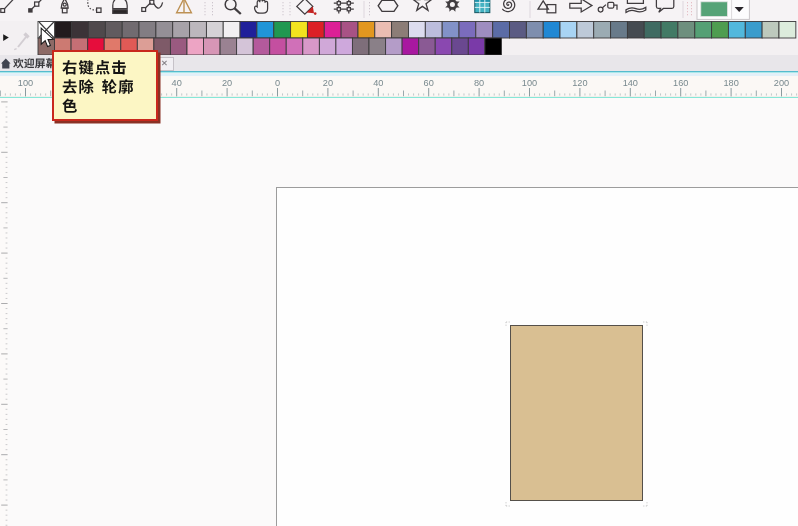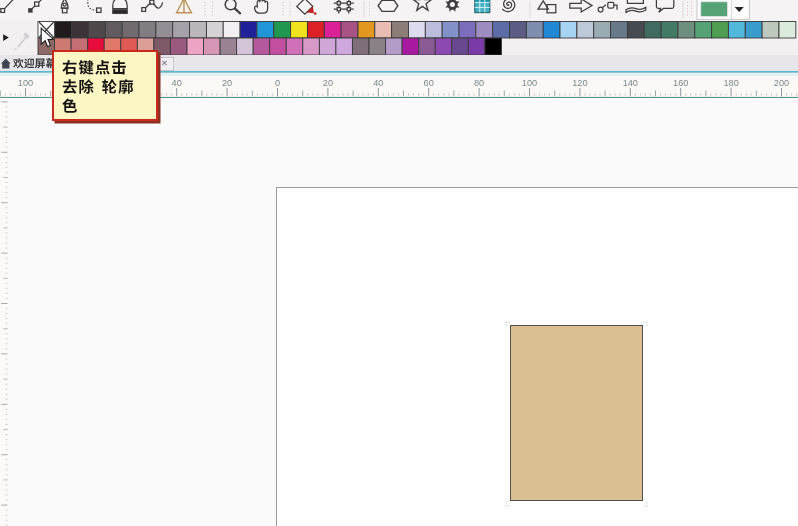--- a/index.html
+++ b/index.html
@@ -1,14 +1,14 @@
 <!DOCTYPE html>
 <html><head><meta charset="utf-8"><style>
 html,body{margin:0;padding:0;width:798px;height:526px;overflow:hidden;font-family:"Liberation Sans",sans-serif;}
-#app{position:relative;width:798px;height:526px;background:#0f766e;}
+#app{position:relative;width:798px;height:526px;background:#5eead4;}
 .abs{position:absolute;}
 </style></head><body>
 <div id="app">
 <svg width="0" height="0" style="position:absolute">
       <defs>
 <path id="g0" d="M57 679H945V562H57ZM328 81H793V-35H328ZM257 400H876V-86H750V284H377V-91H257ZM383 850 509 826Q485 722 451 620Q416 517 367 422Q319 326 253 244Q188 163 101 101Q93 115 79 133Q64 151 49 169Q34 186 21 197Q100 251 160 325Q220 399 263 486Q307 572 336 665Q366 758 383 850Z"></path>
 <path id="g1" d="M143 853 246 825Q229 768 204 710Q178 653 147 603Q116 553 81 515Q76 526 64 544Q53 563 40 581Q27 600 16 611Q58 656 91 720Q124 784 143 853ZM145 757H334V649H123ZM153 -83 130 15 153 50 325 173Q330 152 340 125Q350 98 358 82Q298 38 261 9Q223 -20 202 -37Q180 -54 169 -64Q159 -75 153 -83ZM84 566H335V463H84ZM48 366H342V259H48ZM153 -83Q148 -71 137 -55Q126 -39 114 -23Q102 -8 93 1Q108 14 127 43Q147 72 147 108V517H244V32Q244 32 230 20Q216 8 198 -11Q181 -30 167 -49Q153 -69 153 -83ZM683 843H774V52H683ZM552 645H969V558H552ZM560 233H943V144H560ZM585 375H924V286H585ZM347 802H492V693H347ZM471 509H489L505 511L563 506Q556 344 532 227Q507 111 462 31Q417 -49 346 -100Q336 -81 320 -56Q304 -31 290 -15Q348 21 386 92Q424 162 444 263Q465 364 471 492ZM417 338Q439 240 477 178Q514 116 563 83Q612 49 670 36Q728 23 792 23Q804 23 828 23Q852 23 881 23Q910 23 936 24Q962 24 976 25Q967 7 958 -22Q950 -51 945 -72H912H786Q707 -72 639 -56Q570 -41 513 0Q456 41 412 116Q369 190 339 309ZM588 778H913V425H588V505H831V696H588ZM397 509H499V412H369ZM366 393Q362 403 353 417Q345 431 335 445Q326 460 319 468Q334 473 353 493Q372 513 384 537Q392 553 409 593Q426 634 445 687Q464 741 476 796V801L511 816L573 774Q546 684 510 597Q473 509 437 446V444Q437 444 426 439Q416 434 402 425Q388 417 377 408Q366 399 366 393Z"></path>
 <path id="g2" d="M434 850H556V502H434ZM268 444V315H727V444ZM153 555H850V204H153ZM491 761H916V649H491ZM319 128 433 139Q441 106 447 68Q453 29 457 -6Q461 -41 461 -68L340 -83Q340 -57 337 -21Q335 16 330 55Q326 94 319 128ZM525 127 635 152Q650 120 665 84Q681 47 693 13Q705 -21 711 -48L594 -78Q589 -52 578 -16Q568 20 554 57Q540 95 525 127ZM729 133 836 172Q861 141 886 103Q912 65 934 28Q956 -8 968 -38L852 -83Q841 -54 821 -16Q801 21 777 60Q752 100 729 133ZM155 165 270 135Q249 76 214 15Q179 -46 140 -86L29 -32Q66 1 100 55Q134 109 155 165Z"></path>
 <path id="g3" d="M122 710H886V592H122ZM50 476H952V356H50ZM442 849H570V-4H442ZM744 299H869V-90H744ZM133 297H261V73H831V-44H133Z"></path>
 <path id="g4" d="M122 712H887V591H122ZM45 449H959V328H45ZM436 851H563V386H436ZM592 251 702 300Q746 249 789 192Q832 134 868 78Q904 21 927 -25L809 -85Q789 -39 754 20Q719 78 676 139Q634 200 592 251ZM139 -64Q136 -52 129 -30Q122 -9 114 14Q106 37 99 54Q118 58 136 74Q153 89 175 114Q187 126 209 154Q232 182 259 220Q286 258 313 303Q340 348 361 394L497 355Q456 287 408 222Q359 157 309 100Q259 43 211 -2V-5Q211 -5 200 -11Q190 -17 175 -26Q161 -36 150 -46Q139 -57 139 -64ZM139 -64 136 34 215 78 773 111Q777 86 784 53Q791 20 797 0Q664 -10 566 -18Q469 -25 401 -31Q333 -36 287 -40Q242 -44 215 -48Q187 -52 170 -55Q153 -59 139 -64Z"></path>

